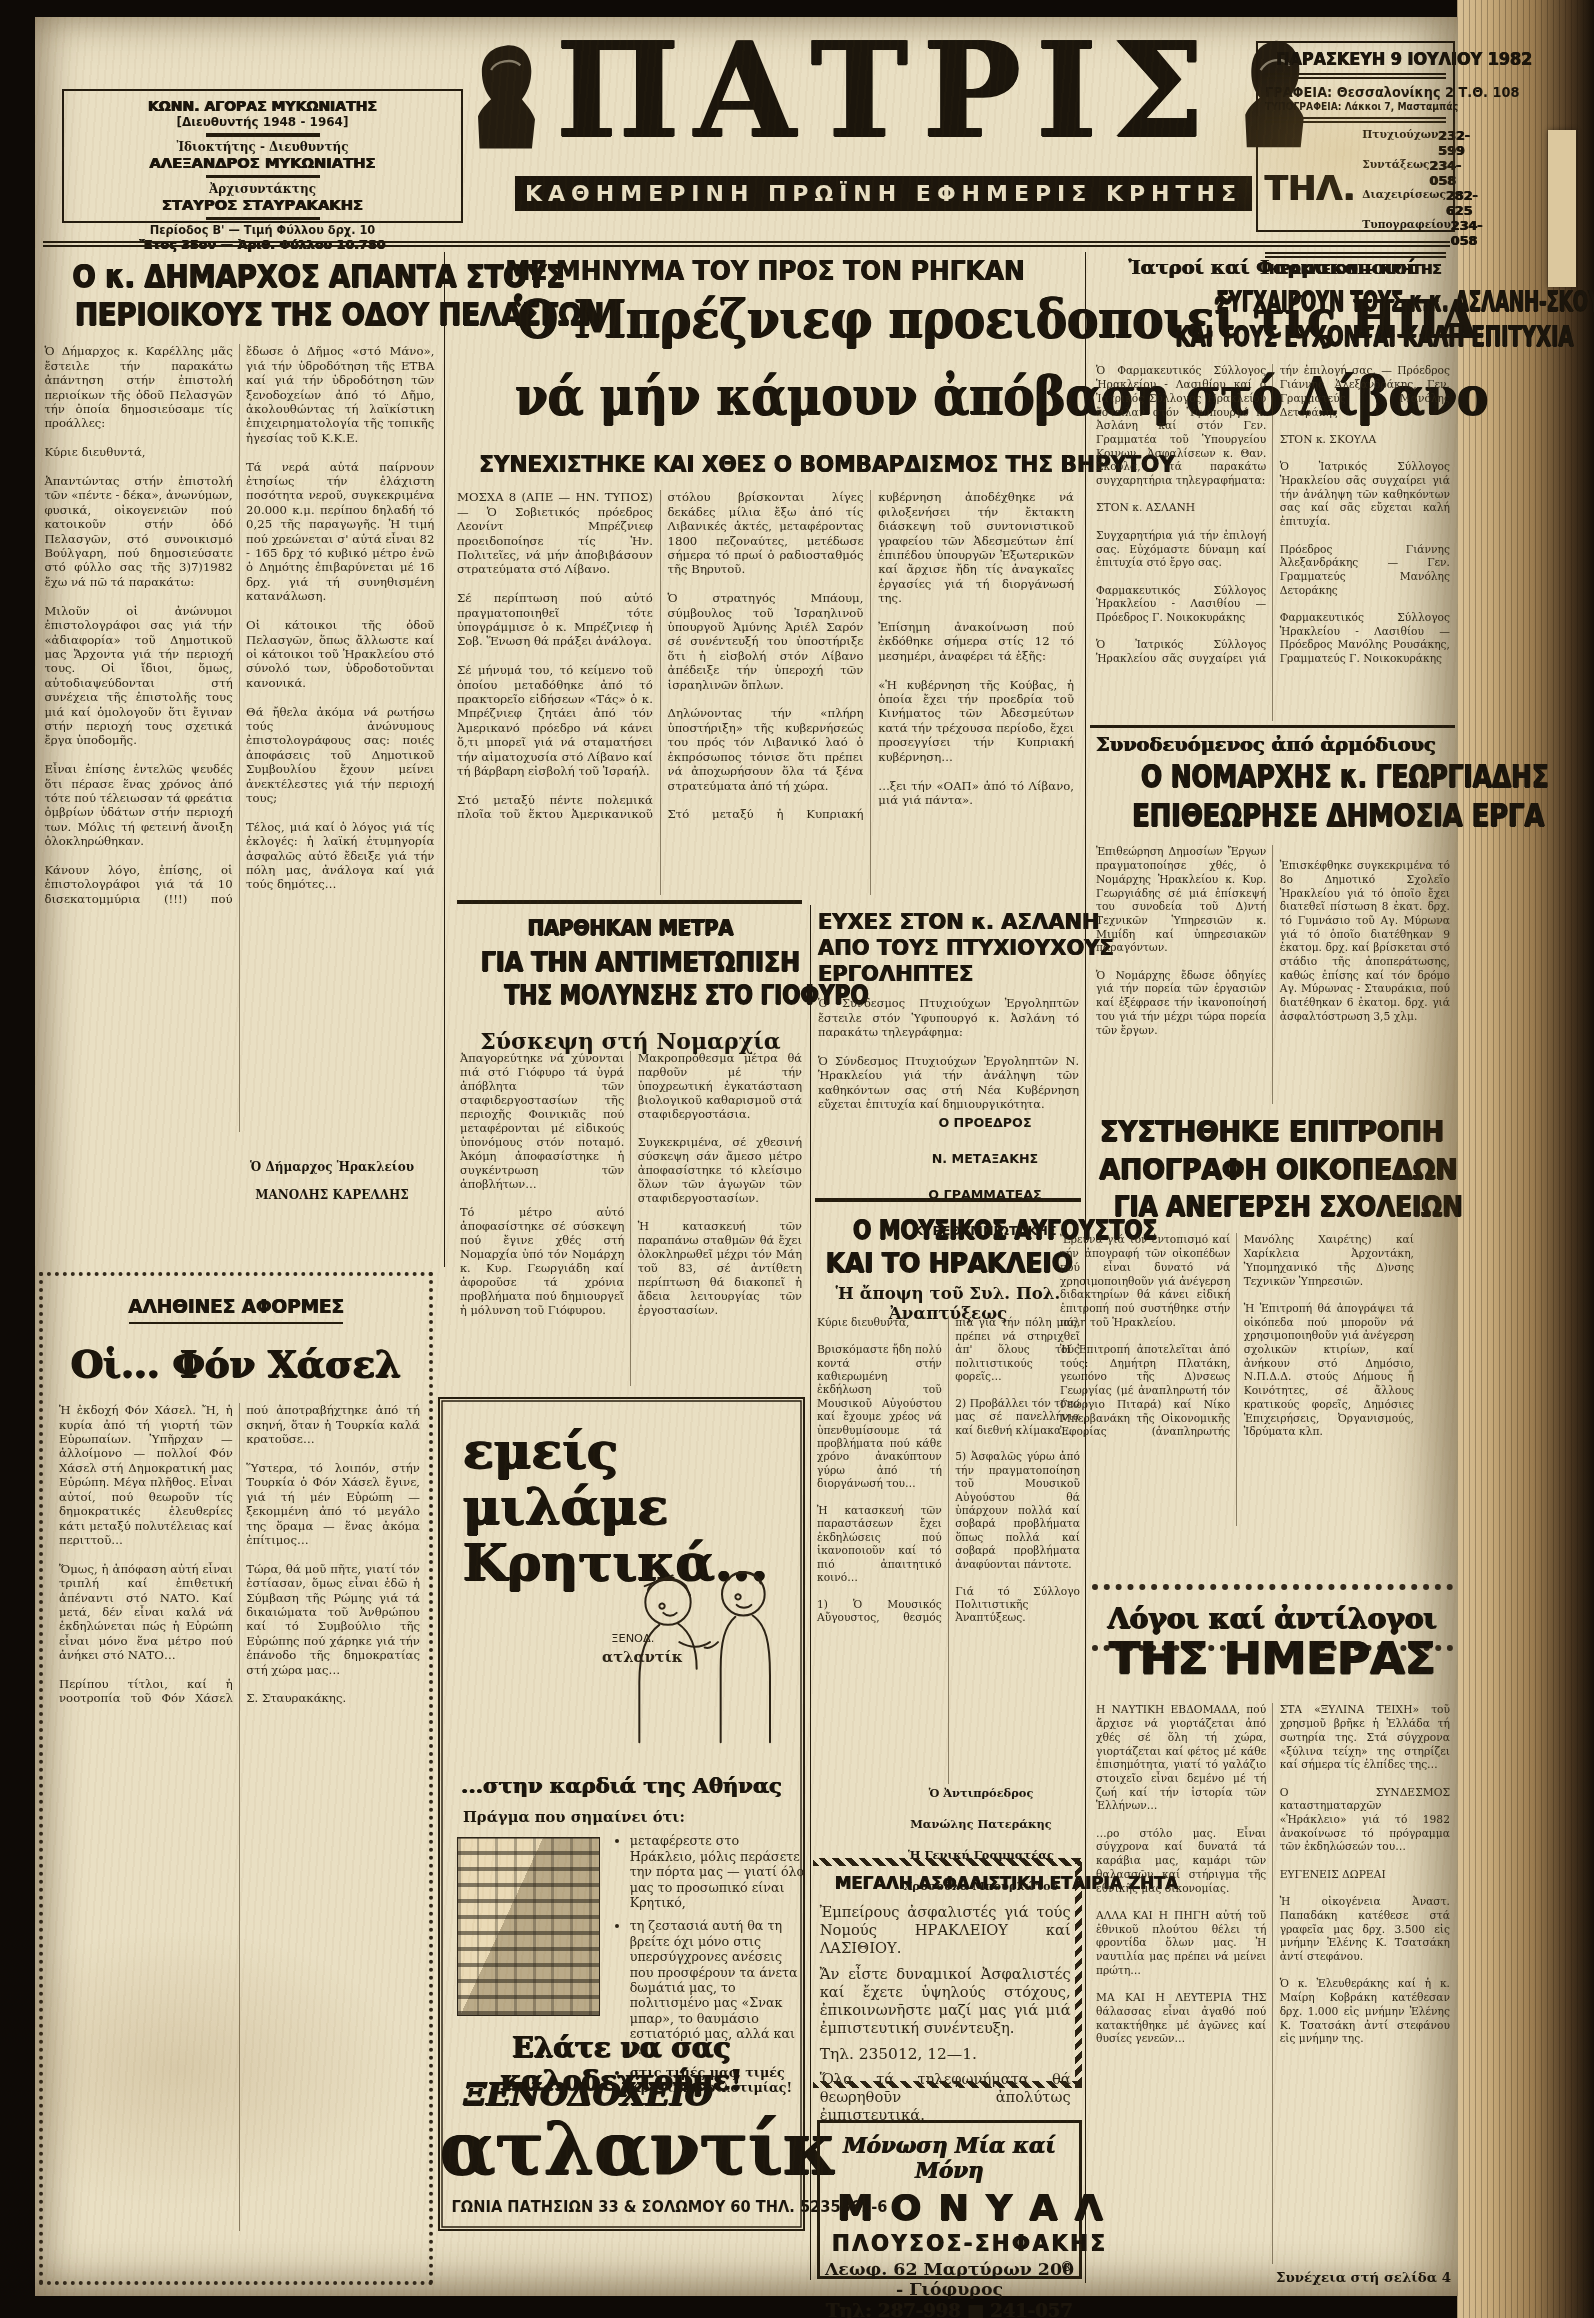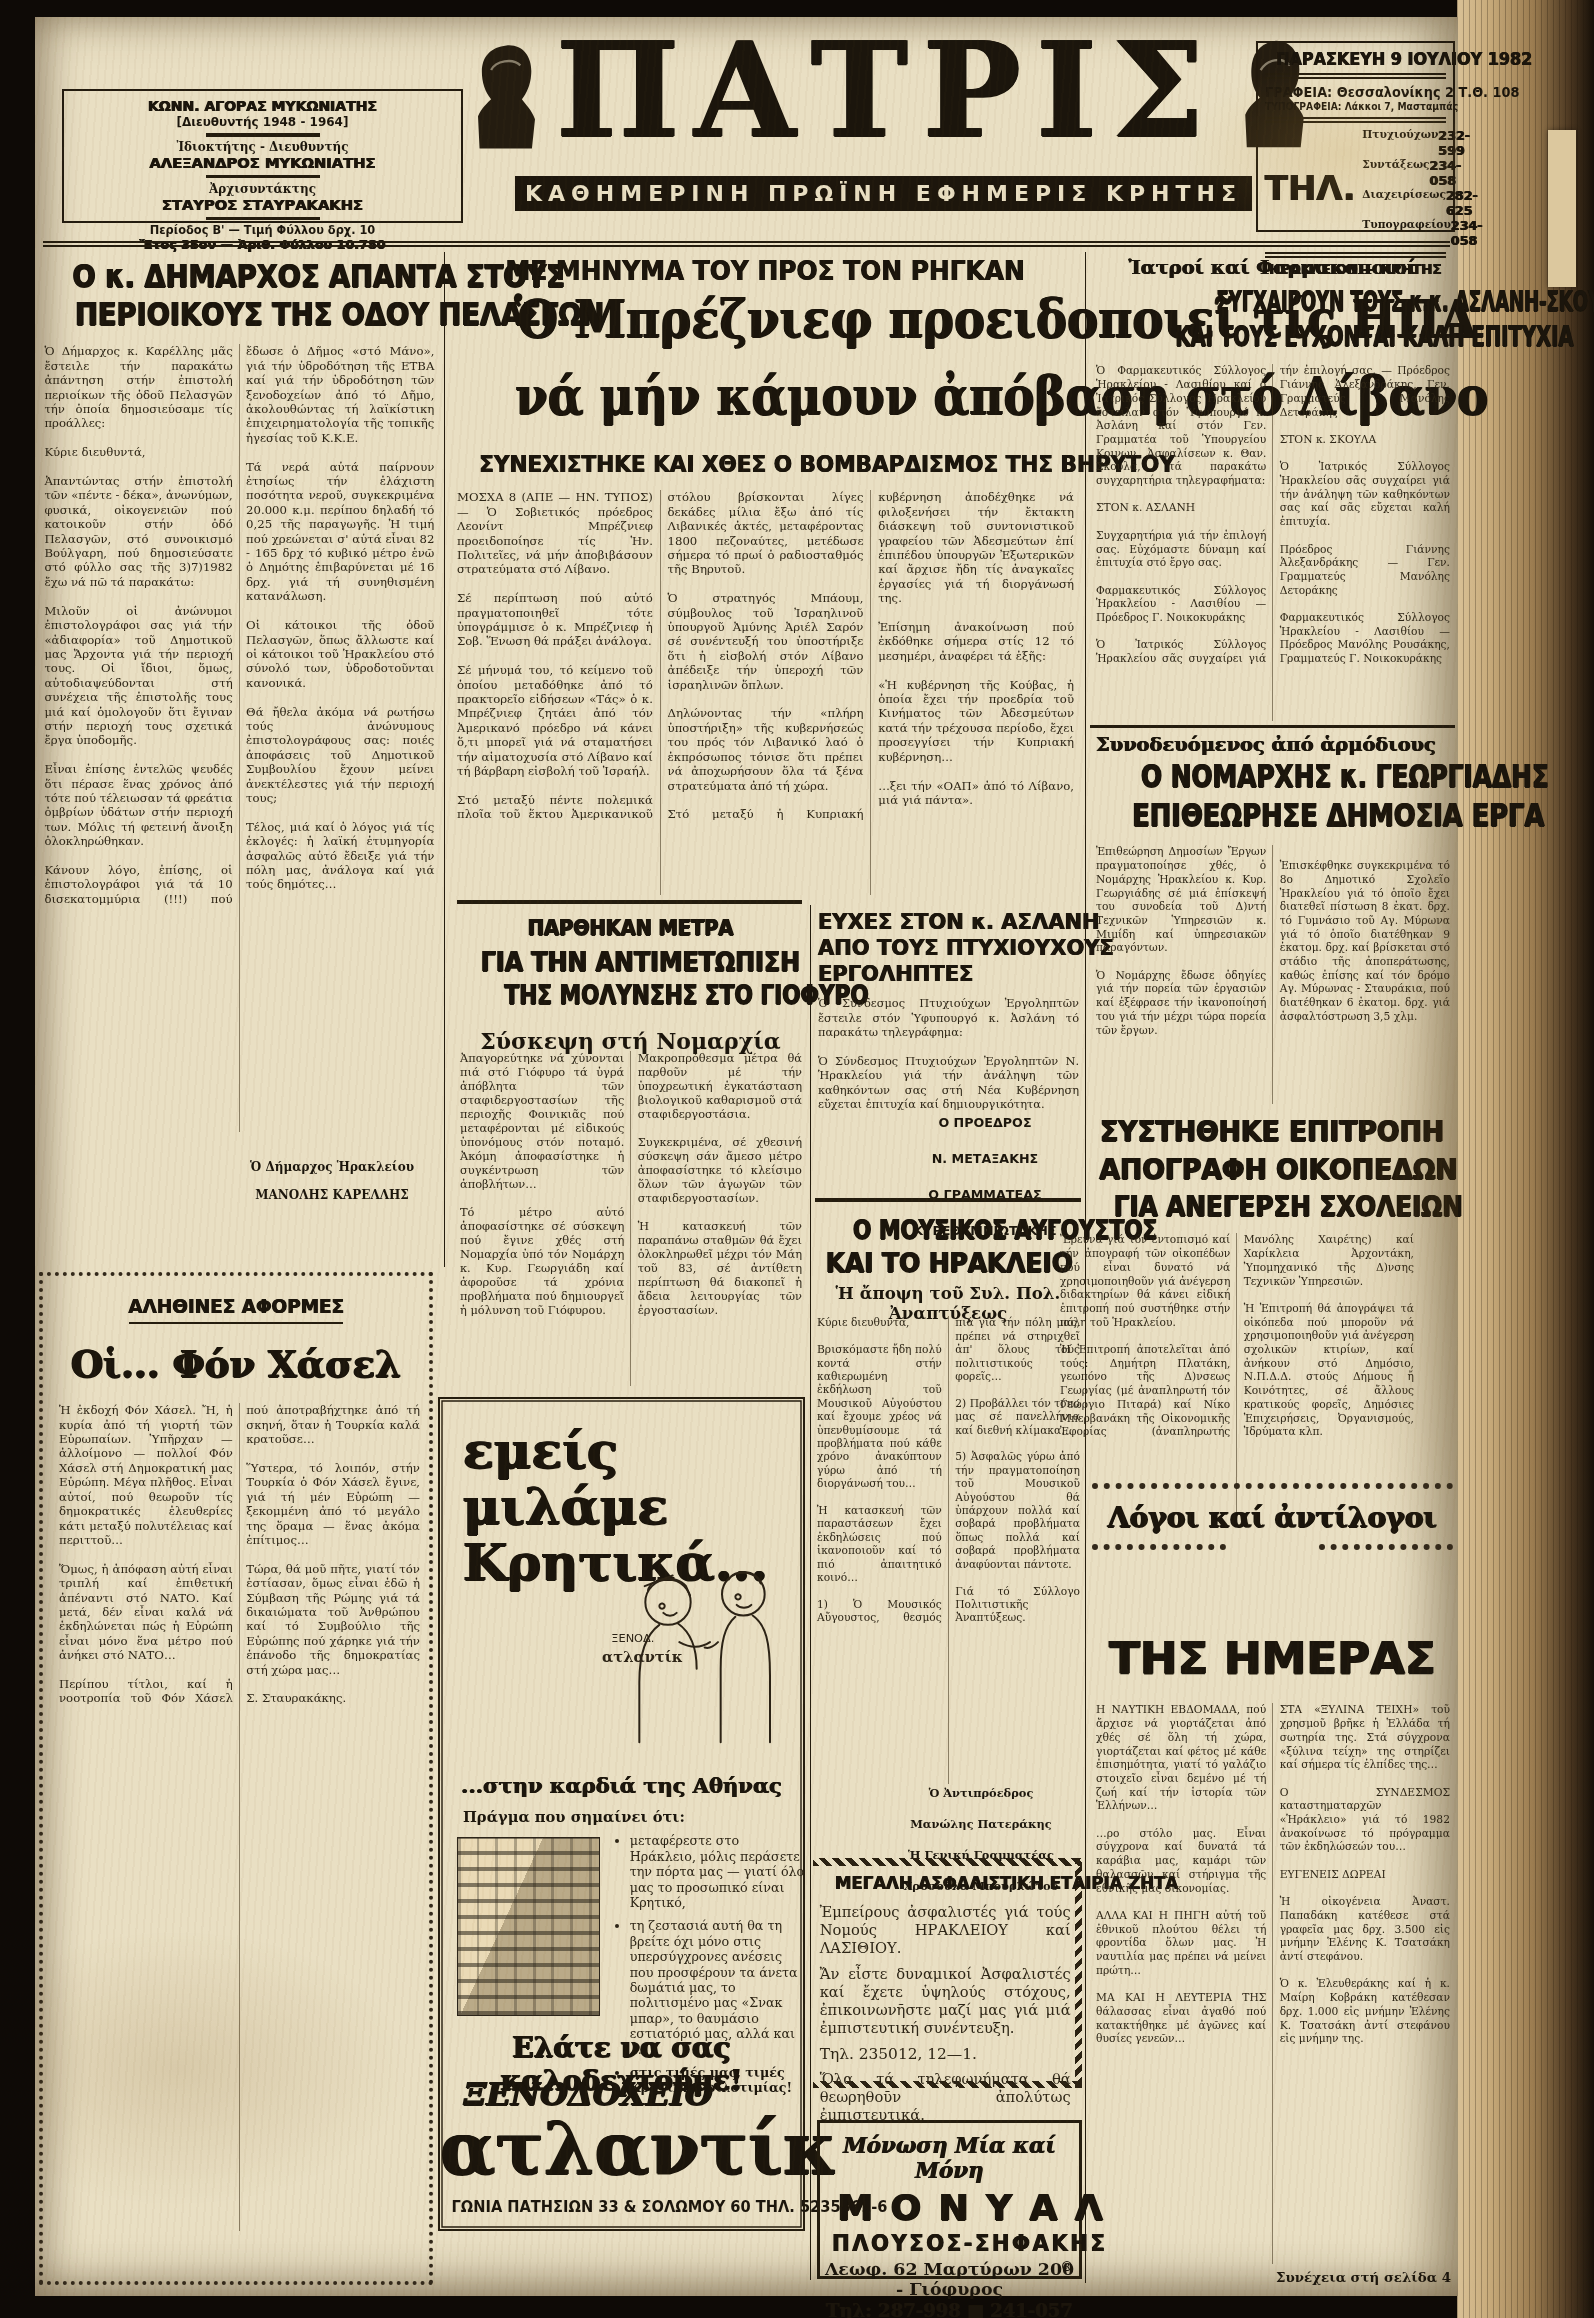--- a/index.html
+++ b/index.html
@@ -374,21 +374,21 @@
     </div>
     <div class="abs c nw" style="left:1055px;top:1173px;width:365px;">
       <span class="hl fat2 sq sx88" style="font-size:28px;">ΓΙΑ ΑΝΕΓΕΡΣΗ ΣΧΟΛΕΙΩΝ</span>
     </div>
     <div class="abs bt cols2" style="left:1025px;top:1216px;width:354px;height:293px;font-size:10.7px;line-height:13.7px;">Ἔρευνα γιά τόν ἐντοπισμό καί τήν ἀπογραφή τῶν οἰκοπέδων πού εἶναι δυνατό νά χρησιμοποιηθοῦν γιά ἀνέγερση διδακτηρίων θά κάνει εἰδική ἐπιτροπή πού συστήθηκε στήν πόλη τοῦ Ἡρακλείου.
 
 Ἡ Ἐπιτροπή ἀποτελεῖται ἀπό τούς: Δημήτρη Πλατάκη, γεωπόνο τῆς Δ)νσεως Γεωργίας (μέ ἀναπληρωτή τόν Γεώργιο Πιταρά) καί Νίκο Μπερβανάκη τῆς Οἰκονομικῆς Ἐφορίας (ἀναπληρωτής Μανόλης Χαιρέτης) καί Χαρίκλεια Ἀρχοντάκη, Ὑπομηχανικό τῆς Δ)νσης Τεχνικῶν Ὑπηρεσιῶν.
 
 Ἡ Ἐπιτροπή θά ἀπογράψει τά οἰκόπεδα πού μποροῦν νά χρησιμοποιηθοῦν γιά ἀνέγερση σχολικῶν κτιρίων, καί ἀνήκουν στό Δημόσιο, Ν.Π.Δ.Δ. στούς Δήμους ἤ Κοινότητες, σέ ἄλλους κρατικούς φορεῖς, Δημόσιες Ἐπιχειρήσεις, Ὀργανισμούς, Ἱδρύματα κλπ.</div>
 
-    <div class="abs" style="left:1057px;top:1466px;width:361px;">
+    <div class="abs" style="left:1057px;top:1567px;width:361px;">
       <div style="border-top:6px dotted #32281a;"></div>
       <div class="shl fat2 c" style="font-size:28px;margin-top:12px;">Λόγοι καί ἀντίλογοι</div>
       <div style="display:flex;justify-content:space-between;margin-top:9.4px;">
         <div style="width:134px;border-top:6px dotted #32281a;"></div>
         <div style="width:134px;border-top:6px dotted #32281a;"></div>
       </div>
     </div>
     <div class="abs hl fat2 c nw" style="left:1055px;top:1615px;width:365px;font-size:45px;">ΤΗΣ ΗΜΕΡΑΣ</div>
     <div class="abs bt cols2" style="left:1061px;top:1686px;width:354px;height:561px;font-size:10.7px;line-height:13.7px;">Η ΝΑΥΤΙΚΗ ΕΒΔΟΜΑΔΑ, πού ἄρχισε νά γιορτάζεται ἀπό χθές σέ ὅλη τή χώρα, γιορτάζεται καί φέτος μέ κάθε ἐπισημότητα, γιατί τό γαλάζιο στοιχεῖο εἶναι δεμένο μέ τή ζωή καί τήν ἱστορία τῶν Ἑλλήνων…
 

